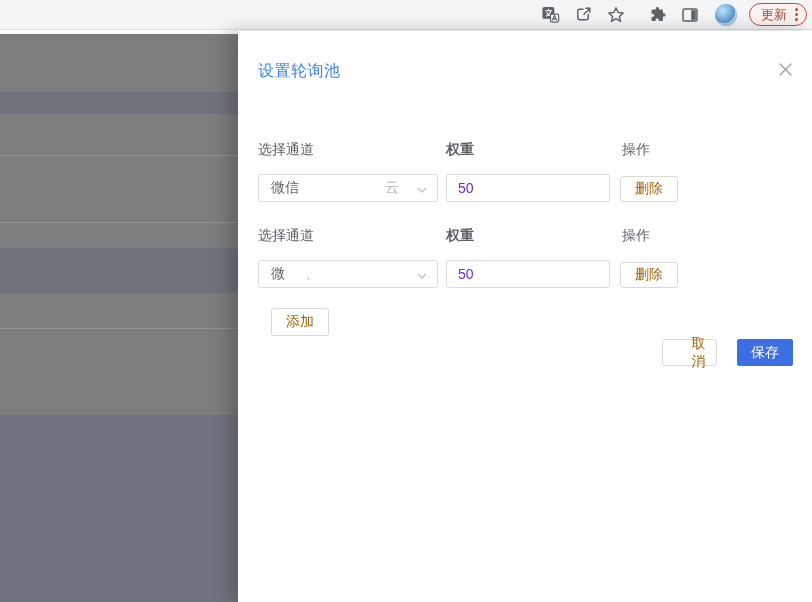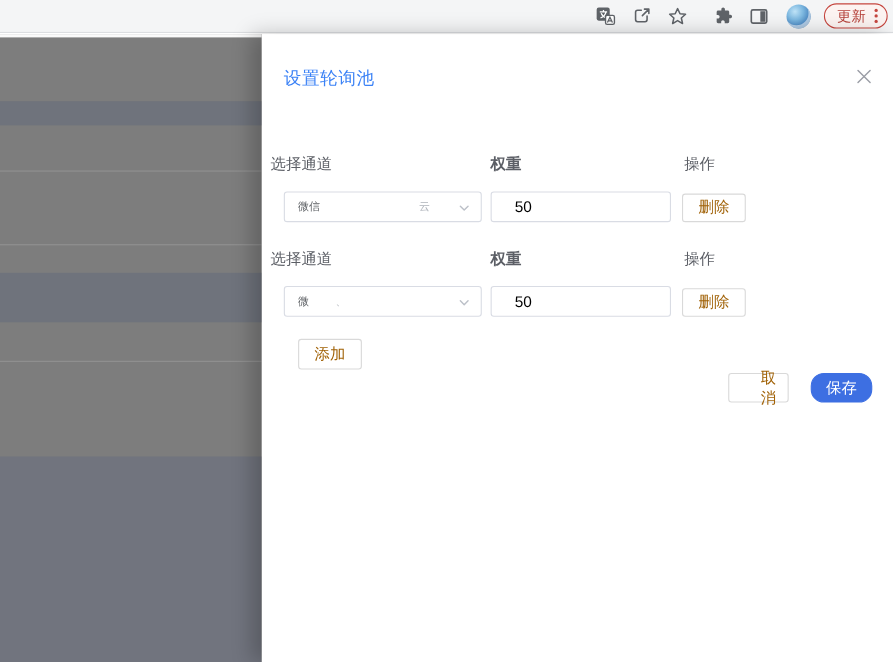--- a/index.html
+++ b/index.html
@@ -38,41 +38,41 @@
   .mask .hline{position:absolute;left:0;right:0;height:1px;background:rgba(255,255,255,0.16);}
   .mask .hl1{top:124px;} .mask .hl2{top:191px;} .mask .hl3{top:297px;}
   .mask .bottom-area{position:absolute;left:0;right:0;top:384px;bottom:0;background:#71747e;}
   
   .drawer{position:absolute;left:238px;top:0;right:0;bottom:0;background:#fff;
     box-shadow:-9px 0 18px rgba(0,0,0,0.22);}
   .drawer-title{position:absolute;left:20px;top:30px;font-size:16px;color:#3b82f6;letter-spacing:.5px;}
   .close-btn{position:absolute;right:19px;top:30px;width:16px;height:16px;cursor:pointer;
     display:flex;align-items:center;justify-content:center;}
   .col-label{position:absolute;font-size:14px;color:#5c5f66;}
-  .c1{left:8px;} .c2{left:208px;font-weight:bold;} .c3{left:384px;}
+  .c1{left:20px;} .c2{left:208px;font-weight:bold;} .c3{left:384px;}
   .g1-label{top:110px;} .g1-ctrl{top:143px;} .g1-btn{top:145px;}
   .g2-label{top:196px;} .g2-ctrl{top:229px;} .g2-btn{top:231px;}
   .select{position:absolute;left:20px;width:180px;height:28px;box-sizing:border-box;
     border:1px solid #d9dce4;border-radius:3px;background:#fff;cursor:pointer;
-    display:flex;align-items:center;padding:0 28px 0 12px;font-size:10px;color:#5f6266;}
+    display:flex;align-items:center;padding:0 28px 0 12px;font-size:14px;color:#5f6266;}
   .select .chev{position:absolute;right:9px;top:8px;}
   .redact{display:inline-block;text-align:right;color:#aeb3ba;overflow:hidden;white-space:nowrap;}
   .r0 .redact{width:100px;}
   .r1 .redact{width:34px;}
   .winput{position:absolute;left:208px;width:164px;height:28px;box-sizing:border-box;
-    border:1px solid #d9dce4;border-radius:3px;padding:0 21px;font-size:14px;color:#000000;
+    border:1px solid #d9dce4;border-radius:3px;padding:0 11px;font-size:14px;color:#6d28d9;
     outline:none;background:#fff;font-family:"Liberation Sans",sans-serif;}
   .btn{box-sizing:border-box;border:1px solid #d9d9d9;border-radius:3px;background:#fff;
     font-size:14px;color:#a16207;display:flex;align-items:center;justify-content:center;
     cursor:pointer;font-family:"Liberation Sans",sans-serif;}
   .del-btn{position:absolute;left:382px;width:58px;height:26px;}
   .add-btn{position:absolute;left:20px;top:277px;width:58px;height:28px;margin-left:13px;}
   .cancel-btn{position:absolute;right:95px;top:308px;width:55px;height:27px;padding-left:24px;}
   .save-btn{position:absolute;right:19px;top:308px;width:56px;height:27px;
-    background:#3d6fe2;border:1px solid #3d6fe2;color:#fff;border-radius:12px;
+    background:#3d6fe2;border:1px solid #3d6fe2;color:#fff;border-radius:2px;
     display:flex;align-items:center;justify-content:center;font-size:14px;cursor:pointer;}
 </style>
 </head>
 <body>
 
 <div class="toolbar">
   <div class="tb-icon">
     <svg width="19" height="19" viewBox="0 0 20 20">
       <rect x="1.5" y="2" width="12.5" height="12.5" rx="2" fill="#5f6368"></rect>
       <path d="M4.5 6h7M8 4.2V6M10.5 6c-.6 2.6-2.6 4.8-5.3 5.8M5.8 7.5c.9 2.2 2.7 3.8 4.9 4.4" stroke="#fff" stroke-width="1.2" fill="none"></path>

